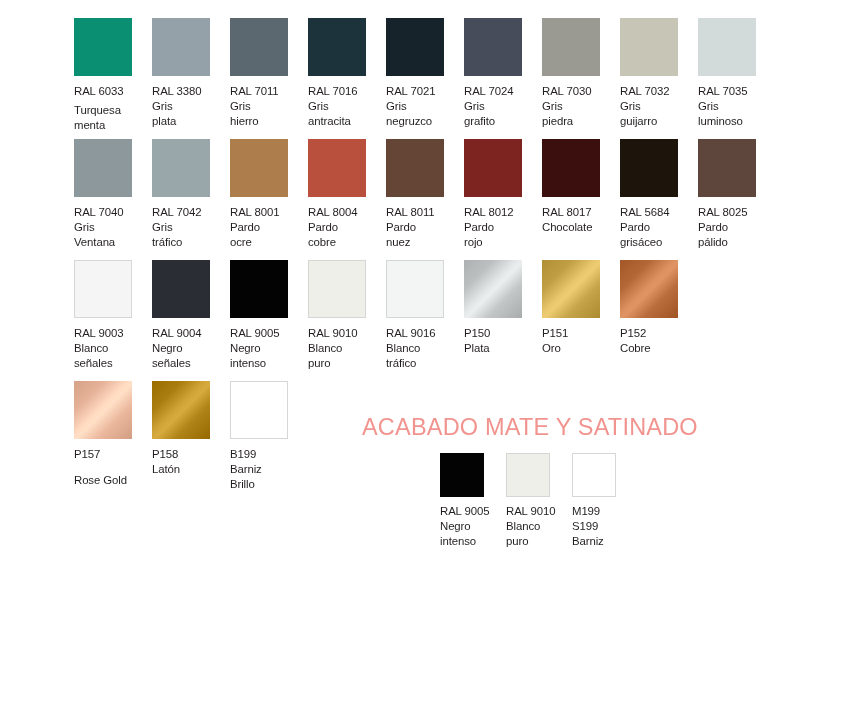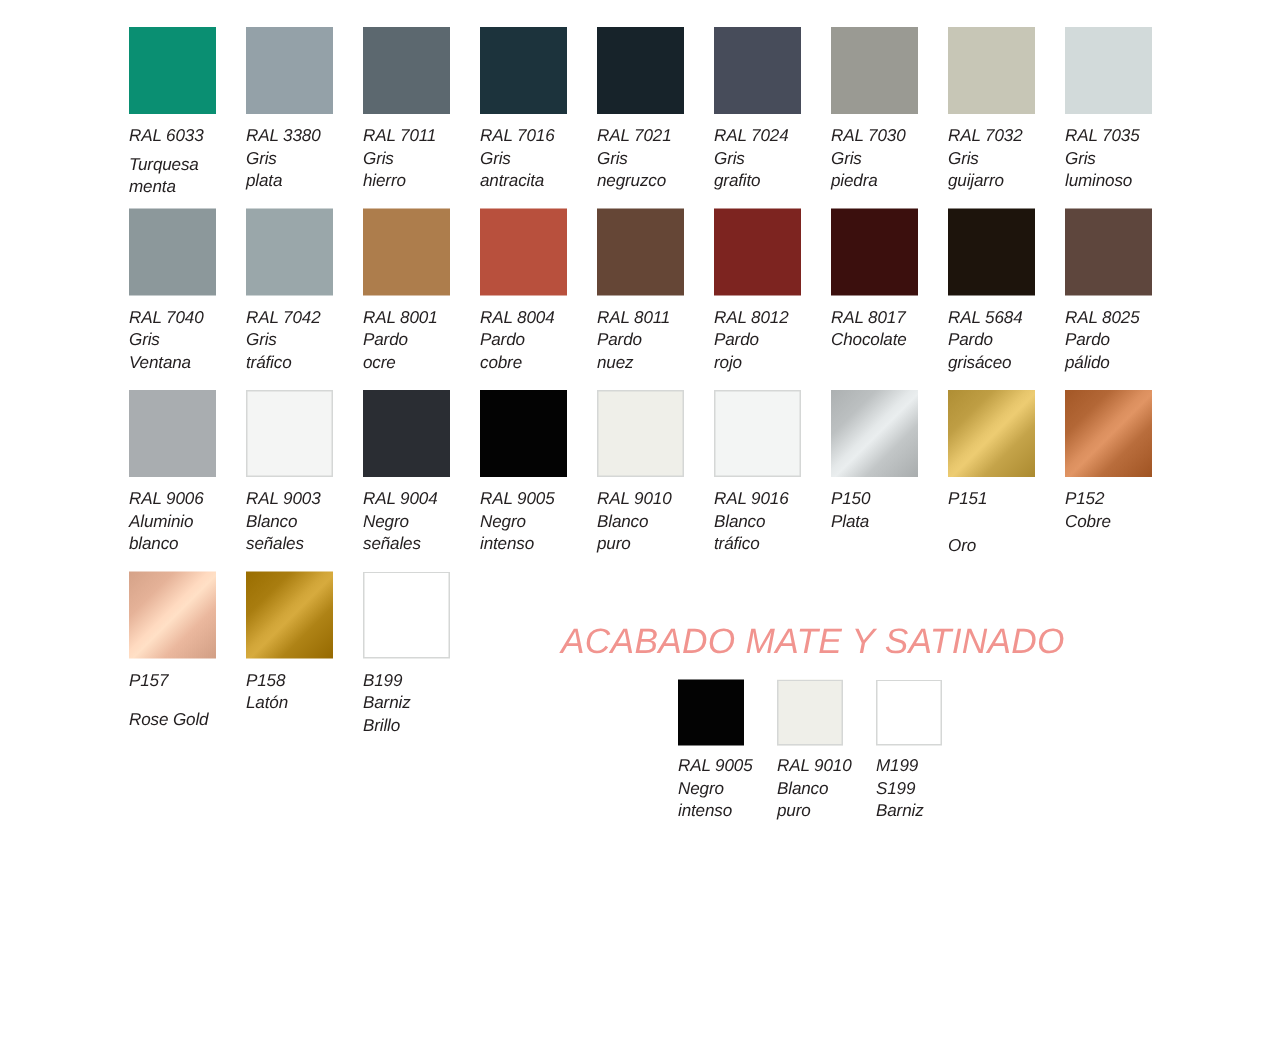--- a/index.html
+++ b/index.html
@@ -11,24 +11,23 @@
   body {
     width: 851px;
     height: 708px;
     position: relative;
     font-family: "Liberation Sans", sans-serif;
     overflow: hidden;
     color: #231f20;
   }
   #page-root {
     position: absolute;
-    left: 16px; top: 0;
+    left: 4px; top: 0;
     width: 675px;
     height: 708px;
-    font-style: italic;
   }
 
   
   .grid {
     position: absolute;
     left: 70px;
     top: 18px;
     width: 716px;
   }
   .row {
@@ -216,26 +215,20 @@
       <div class="cell">
         <span class="chip" style="background: rgb(94, 70, 61);"></span>
         <span class="caption">RAL 8025</span>
         <span class="caption" style="margin-top:0">Pardo
 pálido</span>
       </div>
     </div>
 
     <div class="row">
       <div class="cell">
-        <span class="chip" style="background: rgb(169, 173, 176);"></span>
-        <span class="caption">RAL 9006</span>
-        <span class="caption" style="margin-top:0">Aluminio
-blanco</span>
-      </div>
-      <div class="cell">
         <span class="chip bordered" style="background: rgb(244, 245, 244);"></span>
         <span class="caption">RAL 9003</span>
         <span class="caption" style="margin-top:0">Blanco
 señales</span>
       </div>
       <div class="cell">
         <span class="chip" style="background: rgb(42, 45, 51);"></span>
         <span class="caption">RAL 9004</span>
         <span class="caption" style="margin-top:0">Negro
 señales</span>
@@ -259,21 +252,21 @@
 tráfico</span>
       </div>
       <div class="cell">
         <span class="chip" style="background: linear-gradient(135deg, rgb(172, 176, 177) 0%, rgb(188, 192, 193) 26%, rgb(228, 232, 233) 46%, rgb(234, 238, 239) 52%, rgb(194, 198, 199) 70%, rgb(168, 172, 173) 100%);"></span>
         <span class="caption">P150</span>
         <span class="caption" style="margin-top:0">Plata</span>
       </div>
       <div class="cell">
         <span class="chip" style="background: linear-gradient(135deg, rgb(175, 142, 52) 0%, rgb(191, 158, 68) 26%, rgb(231, 198, 108) 46%, rgb(237, 204, 114) 52%, rgb(197, 164, 74) 70%, rgb(171, 138, 48) 100%);"></span>
         <span class="caption">P151</span>
-        <span class="caption" style="margin-top:16px">Oro</span>
+        <span class="caption" style="margin-top:0">Oro</span>
       </div>
       <div class="cell">
         <span class="chip" style="background: linear-gradient(135deg, rgb(163, 87, 38) 0%, rgb(179, 103, 54) 26%, rgb(219, 143, 94) 46%, rgb(225, 149, 100) 52%, rgb(185, 109, 60) 70%, rgb(159, 83, 34) 100%);"></span>
         <span class="caption">P152</span>
         <span class="caption" style="margin-top:0">Cobre</span>
       </div>
     </div>
 
     <div class="row">
       <div class="cell">

